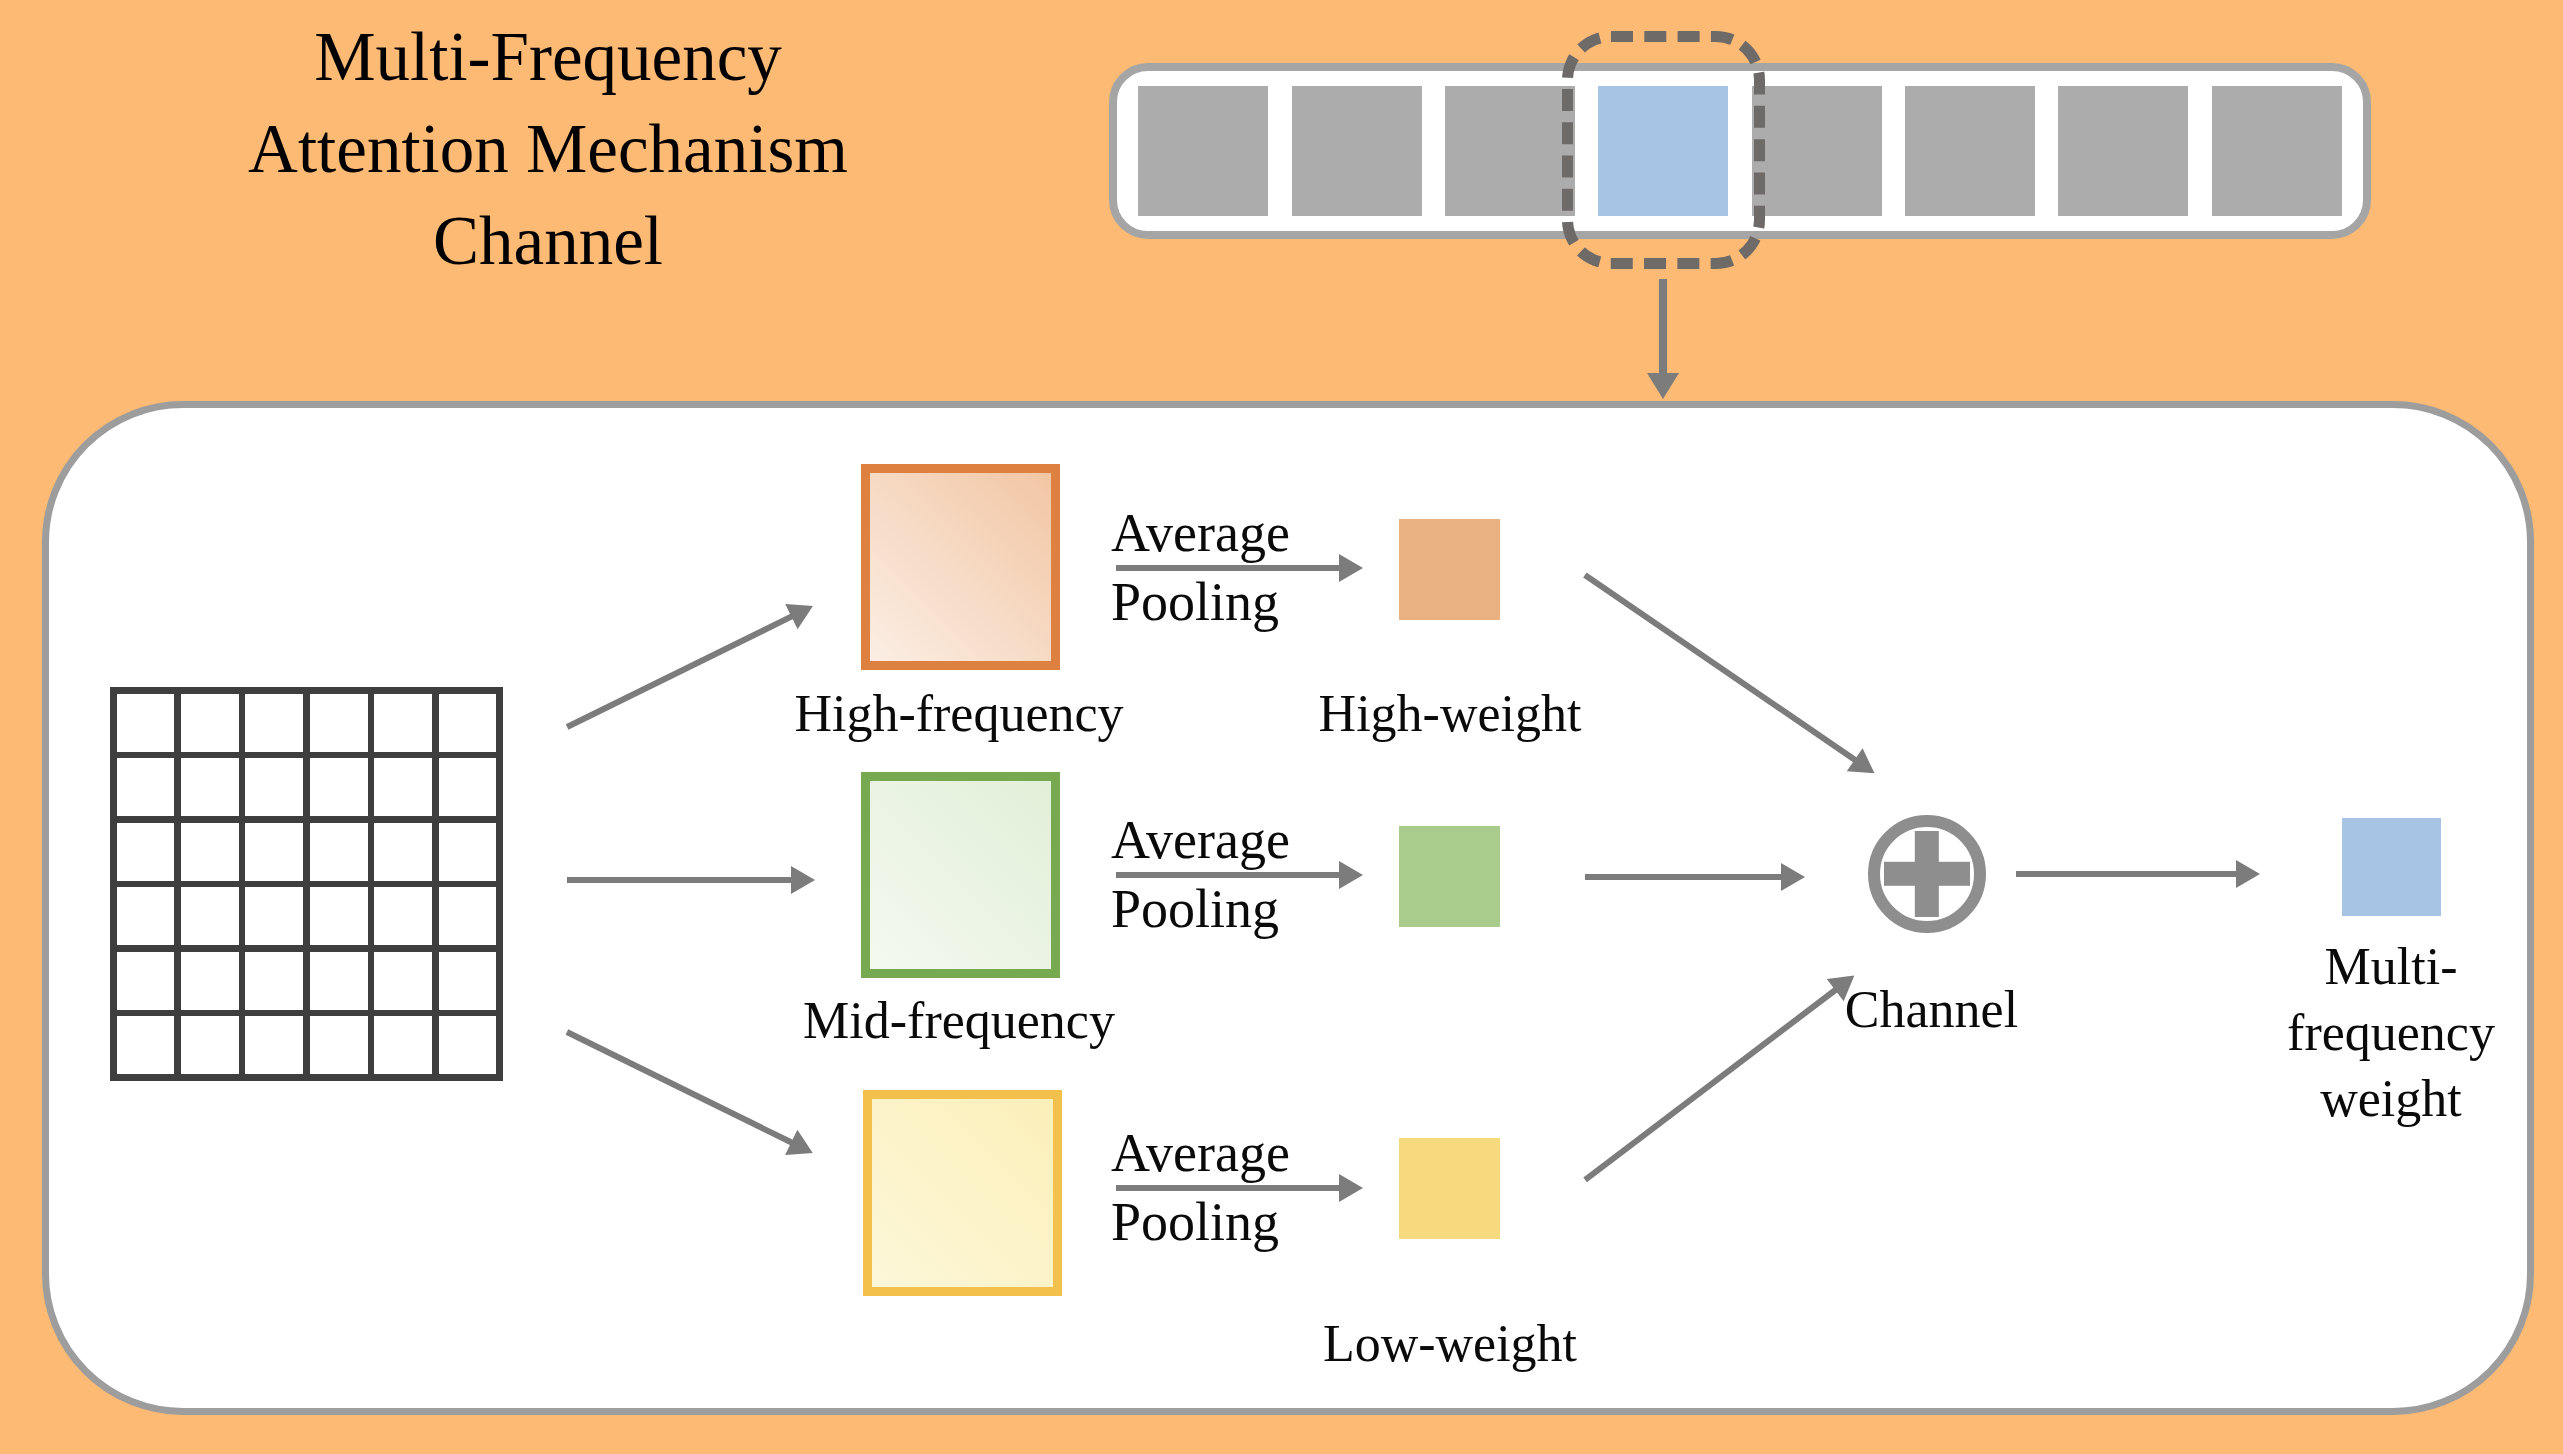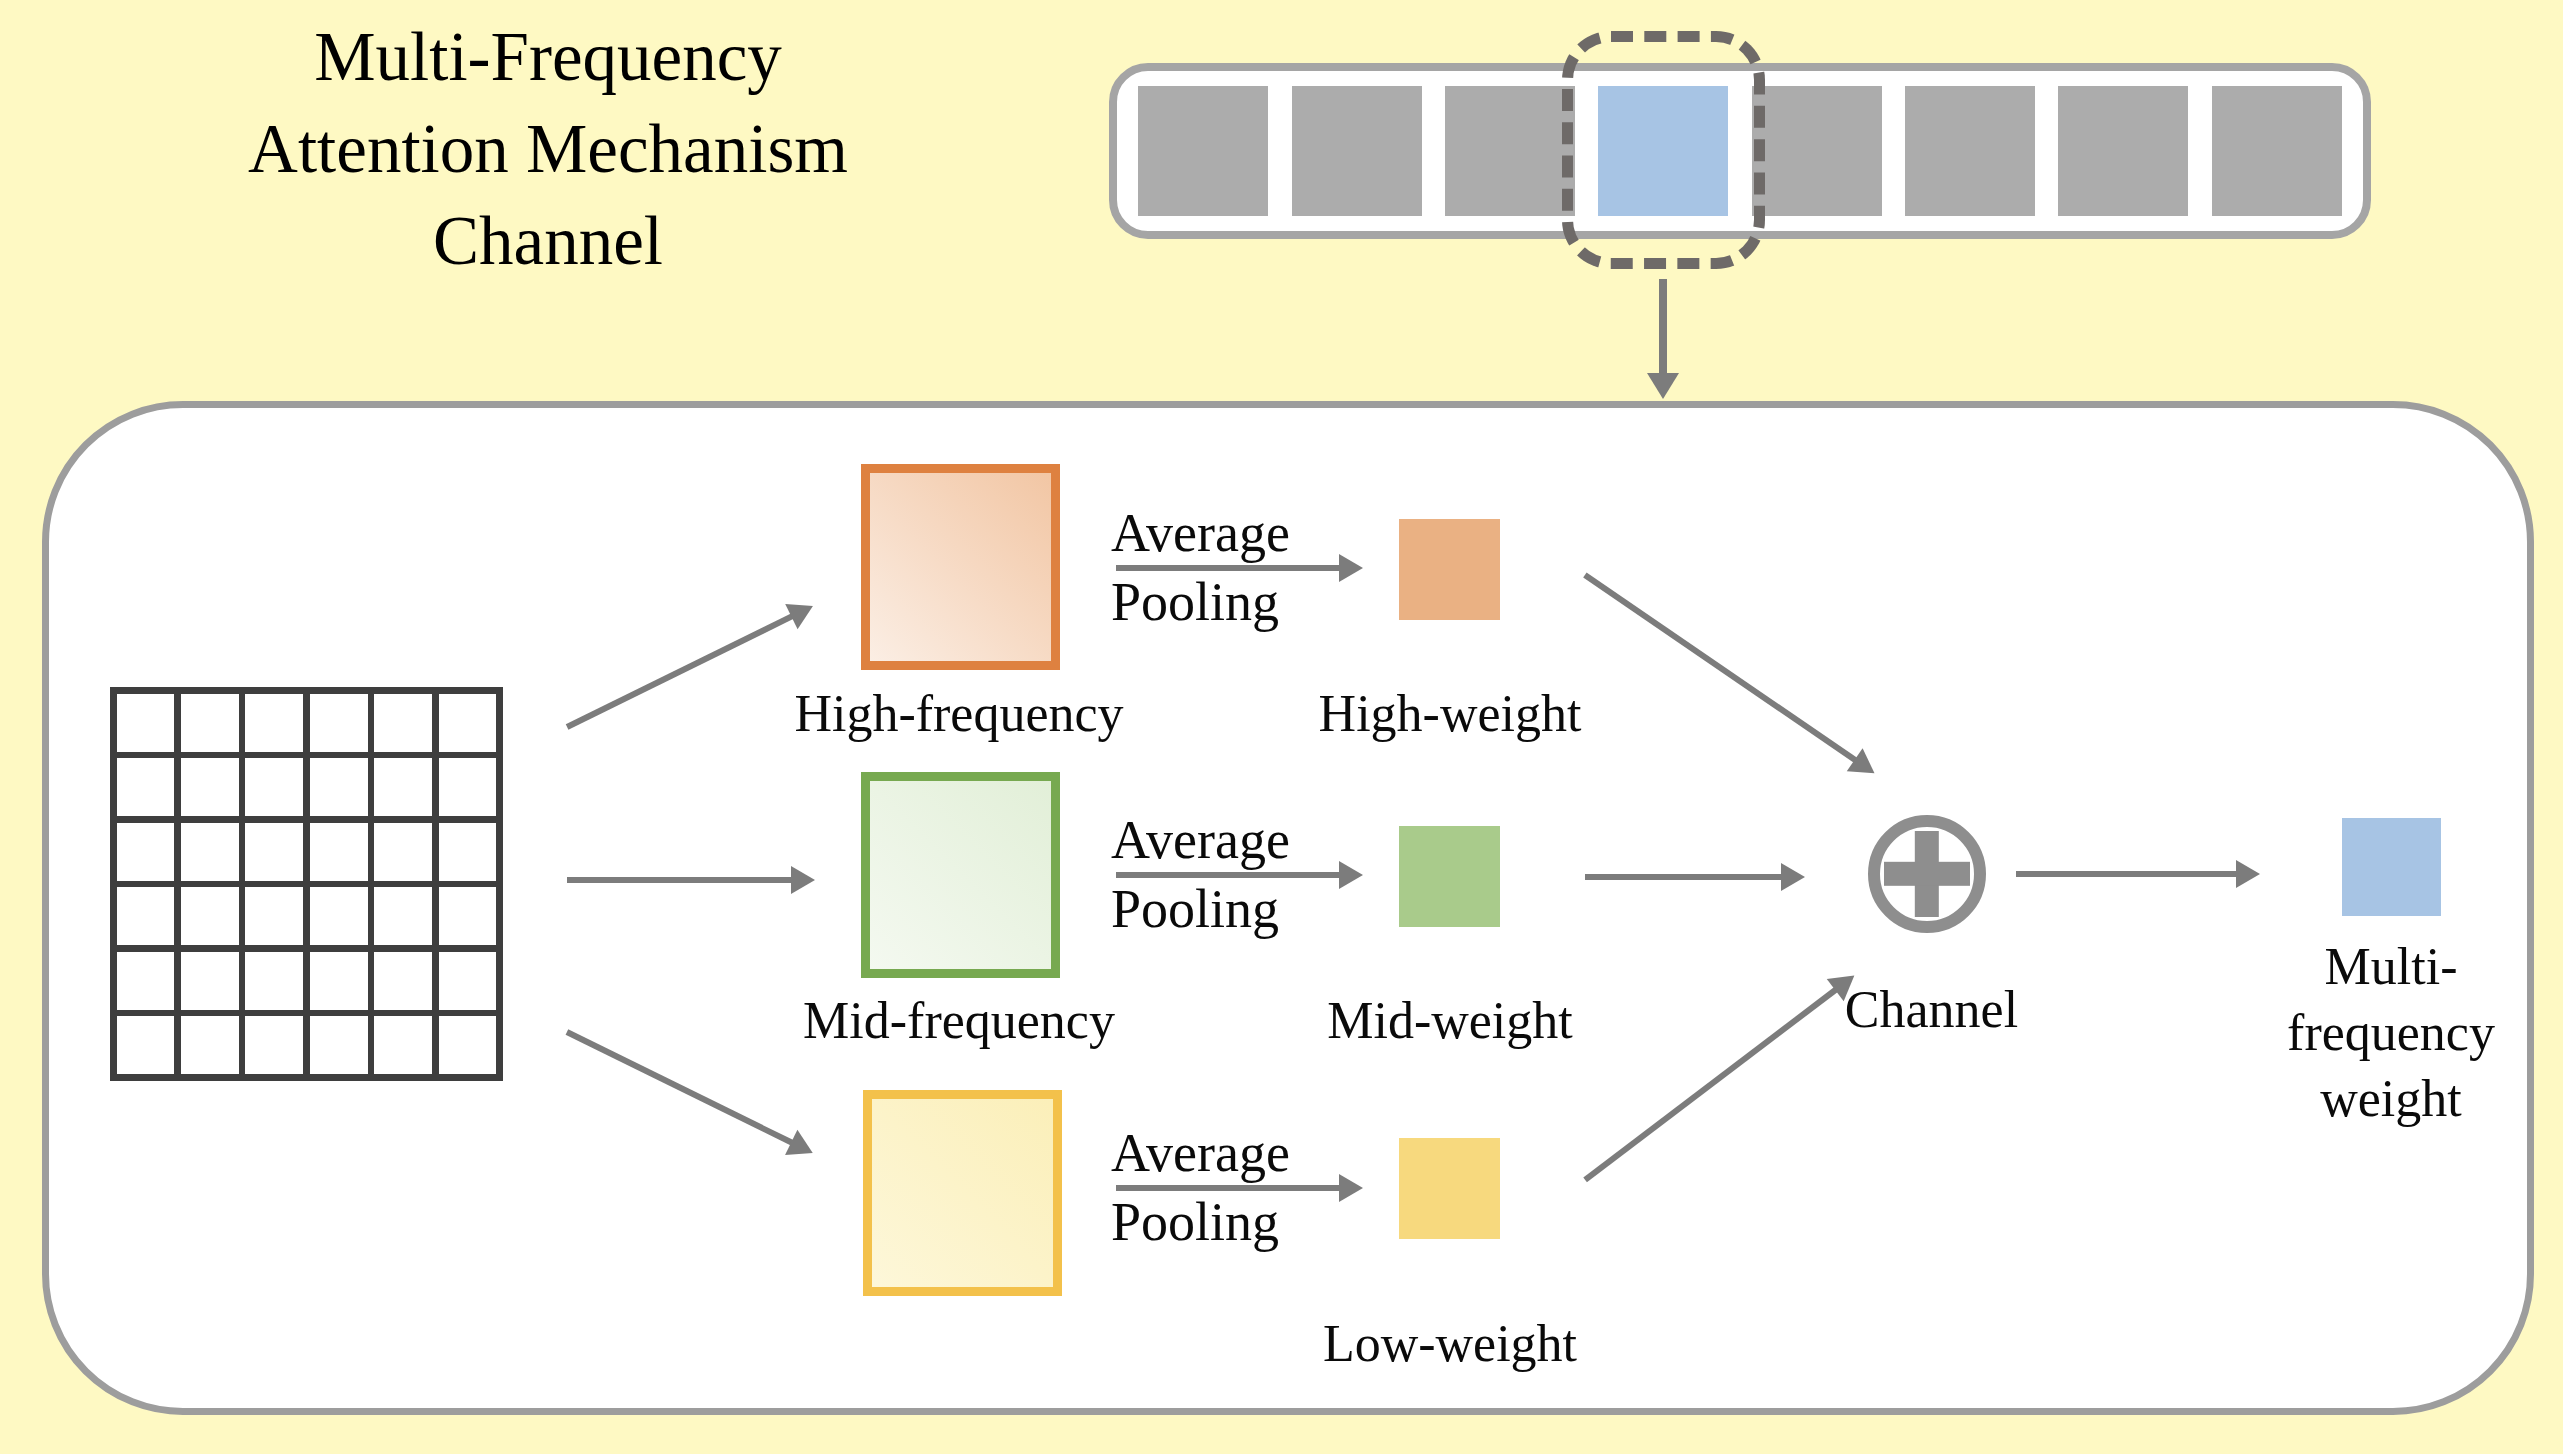--- a/index.html
+++ b/index.html
@@ -22,21 +22,21 @@
     --green-weight:#a9cb8b;
     --yellow-border:#f3c14b;
     --yellow-light-a:#fbefb9;
     --yellow-light-b:#fdf7d9;
     --yellow-weight:#f7d97e;
   }
   *{margin:0;padding:0;box-sizing:border-box}
   html,body{background:#fff}
   body{width:2563px;height:1455px;overflow:hidden;
        font-family:"Liberation Serif","DejaVu Serif",serif;color:var(--text-black)}
-  .stage{position:relative;width:2563px;height:1455px;background:#fef9c3}
+  .stage{position:relative;width:2563px;height:1455px;background:#fdba74}
 
   
   .title{position:absolute;left:126px;top:11.3px;width:844px;text-align:center;
          font-size:69px;line-height:92px;color:#000}
 
   
   .channel-bar{position:absolute;left:1109px;top:63px;width:1262px;height:176px;
                background:#fff;border:8.4px solid var(--bar-border);border-radius:39px;
                display:flex;align-items:center;justify-content:center;gap:23.4px}
   .channel-cell{width:130px;height:130px;background:var(--cell-gray)}
@@ -213,21 +213,20 @@
         <span class="head"></span>
       </div>
     <div class="ptext">Pooling</div>
   </div>
 
   <div class="wsq w-high"></div>
   <div class="wsq w-mid"></div>
   <div class="wsq w-low"></div>
 
   <div class="lbl lbl-weight row1">High-weight</div>
-  <div class="lbl lbl-weight row2">Mid-weight</div>
   <div class="lbl lbl-weight row3">Low-weight</div>
 
   <div class="arr" style="left:1585px;top:572px;width:328px;transform:rotate(34.4deg)">
       <span class="head"></span>
     </div>
   <div class="arr" style="left:1585px;top:874px;width:197px">
       <span class="head"></span>
     </div>
   <div class="arr" style="left:1585px;top:1177px;width:315px;transform:rotate(-37.2deg)">
       <span class="head"></span>

